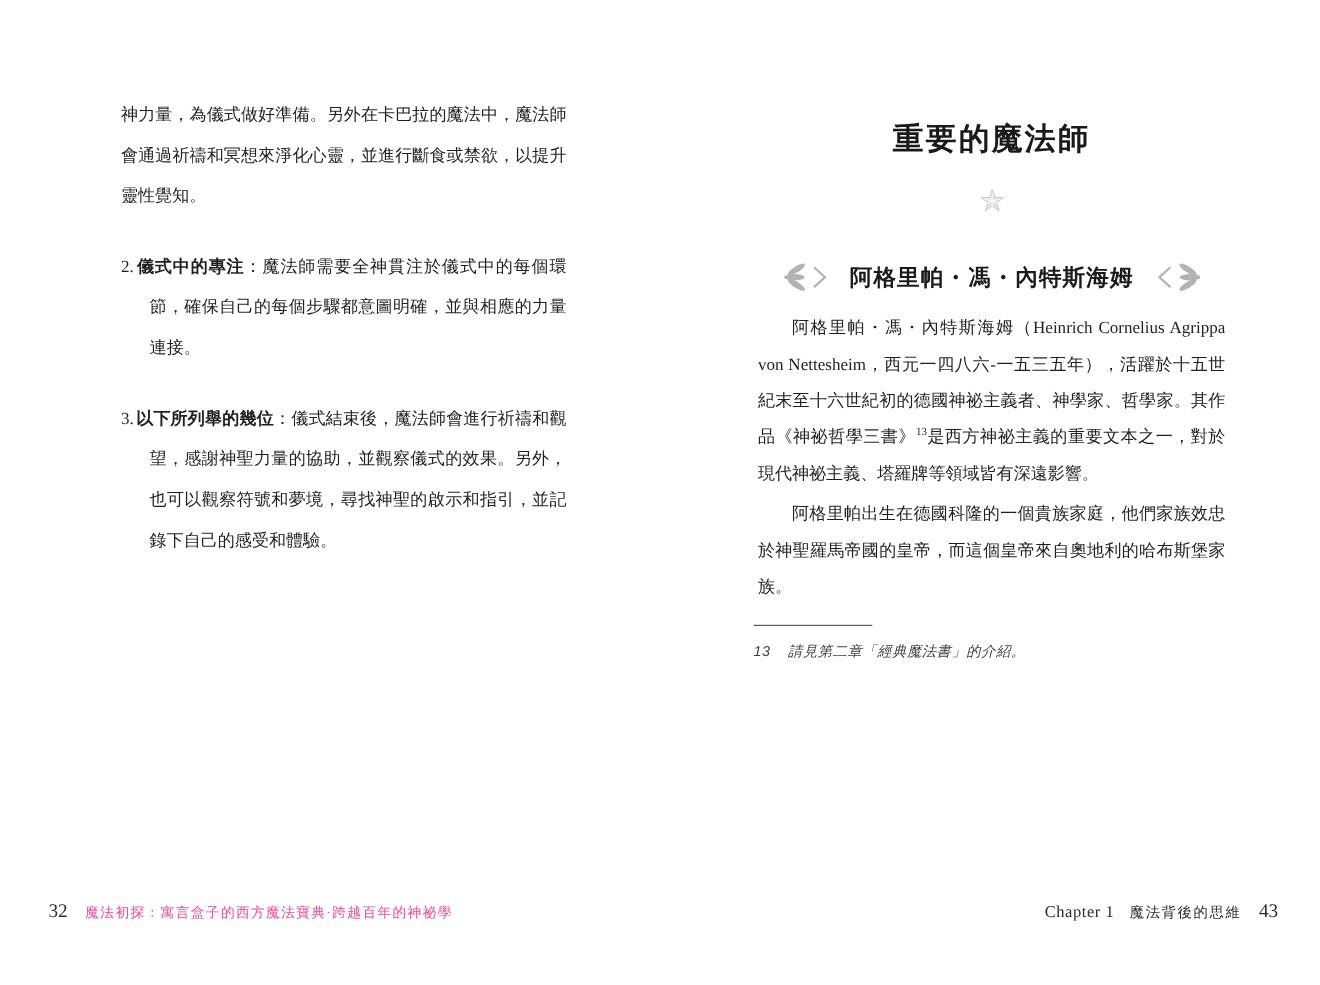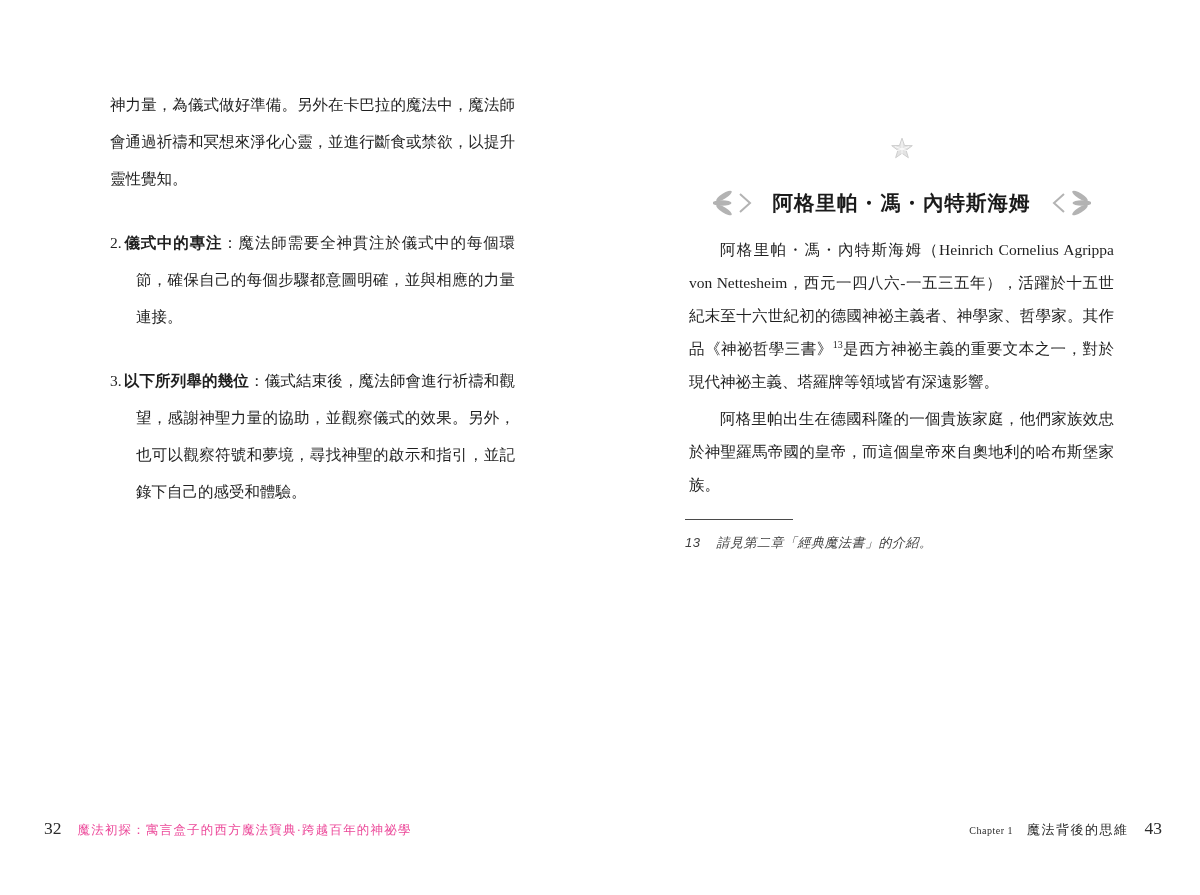--- a/index.html
+++ b/index.html
@@ -58,21 +58,21 @@
     text-align: center;
   }
   .intro-para {
     margin-top: 46px;
     font-size: 15.5px;
     line-height: 33px;
     text-align: justify;
     text-indent: 2em;
   }
   .section-head-row {
-    margin-top: 25px;
+    margin-top: 40px;
     display: flex;
     align-items: center;
     justify-content: center;
     gap: 18px;
   }
   .section-heading {
     margin: 0;
     font-size: 20.5px;
     font-weight: 700;
     letter-spacing: 1px;
@@ -125,21 +125,21 @@
     font-size: 17.5px;
     font-family: "Liberation Serif", "DejaVu Serif", serif;
   }
   .running-title {
     margin-left: 16px;
     font-size: 12.5px;
     letter-spacing: 1.2px;
     color: #ec4899;
   }
   .chapter-label {
-    font-size: 10px;
+    font-size: 15px;
     letter-spacing: 0.5px;
     margin-right: 14px;
   }
   .chapter-title {
     font-size: 13px;
     letter-spacing: 1.5px;
     margin-right: 16px;
   }
 </style>
 </head>
@@ -152,20 +152,21 @@
     <span class="item-num">2.</span><span class="item-label">儀式中的專注</span><span>：</span><span>魔法師需要全神貫注於儀式中的每個環節，確保自己的每個步驟都意圖明確，並與相應的力量連接。</span>
   </p>
 
   <p class="body-text list-item">
     <span class="item-num">3.</span><span class="item-label">以下所列舉的幾位</span><span>：</span><span>儀式結束後，魔法師會進行祈禱和觀望，感謝神聖力量的協助，並觀察儀式的效果。另外，也可以觀察符號和夢境，尋找神聖的啟示和指引，並記錄下自己的感受和體驗。</span>
   </p>
 </div>
 
 <div class="page-col" id="right-col">
 
+  <h1 class="chapter-heading">重要的魔法師</h1>
 
   <div class="star-row">
     <svg width="26" height="26" viewBox="0 0 24 24">
       <path d="M12 2 L14.35 8.76 L21.51 8.91 L15.8 13.24 L17.88 20.09 L12 16 L6.12 20.09 L8.2 13.24 L2.49 8.91 L9.65 8.76 Z" fill="#e3e3e3" stroke="#c9c9c9" stroke-width="0.8"></path>
       <path d="M12 5 L12 19 M5.5 9.8 L18.5 14.2 M18.5 9.8 L5.5 14.2" stroke="#ffffff" stroke-width="0.7"></path>
     </svg>
   </div>
 
 
   <div class="section-head-row">

